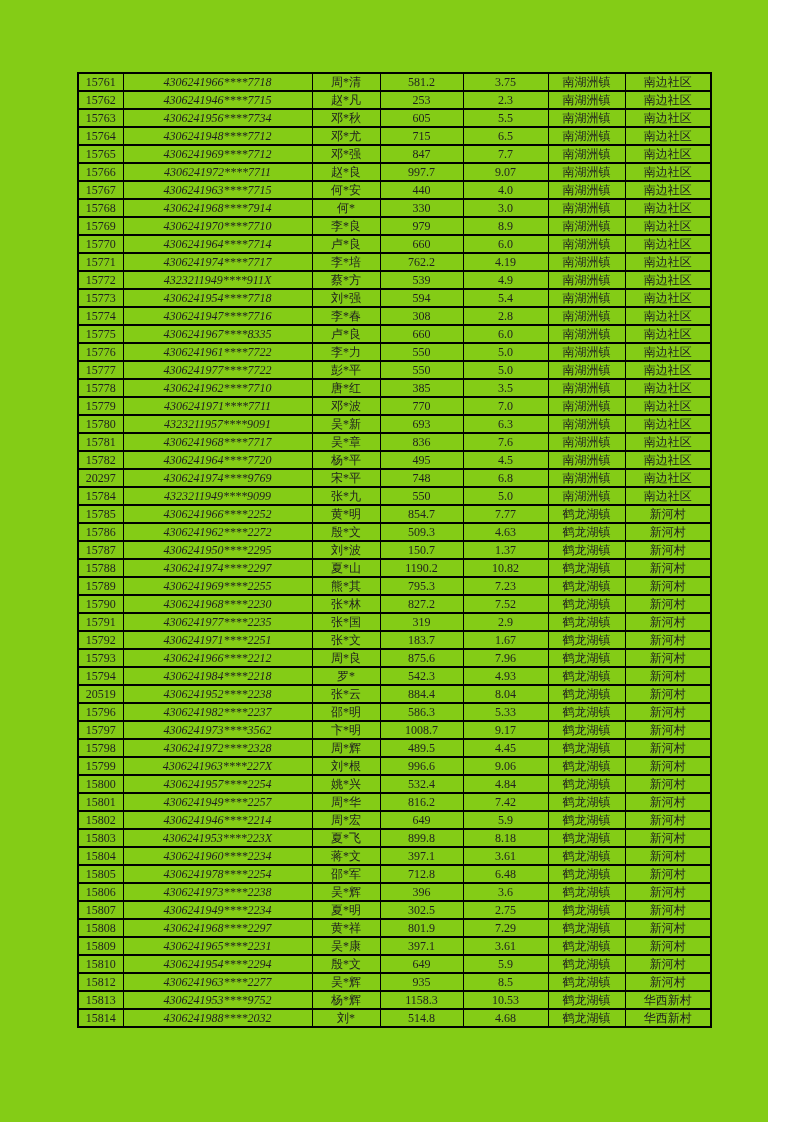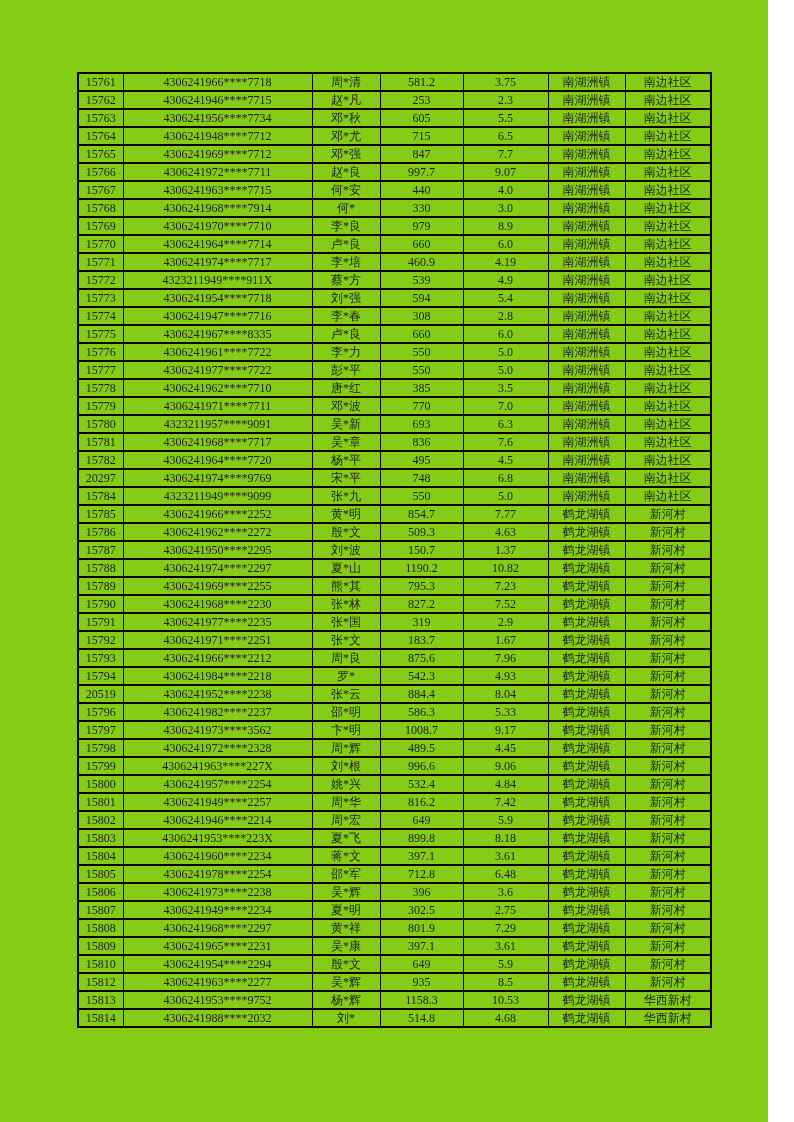--- a/index.html
+++ b/index.html
@@ -36,21 +36,21 @@
     font-size: 12px;
     line-height: 16px;
     color: #1f1f1f;
     white-space: nowrap;
     overflow: hidden;
   }
   table.records tr {
     height: 18px;
   }
   td.c-serial { letter-spacing: 0px; }
-  td.c-id     { letter-spacing: 0px; }
+  td.c-id     { letter-spacing: 0px; font-style: italic; }
   td.c-name   { }
   td.c-town, td.c-village { color: #2a2a2a; }
 </style>
 </head>
 <body>
 
 <div class="page">
   <table class="records">
     <colgroup>
       <col style="width:45px">
@@ -150,21 +150,21 @@
         <td class="c-name">卢*良</td>
         <td class="c-amount1">660</td>
         <td class="c-amount2">6.0</td>
         <td class="c-town">南湖洲镇</td>
         <td class="c-village">南边社区</td>
       </tr>
         <tr>
         <td class="c-serial">15771</td>
         <td class="c-id">4306241974****7717</td>
         <td class="c-name">李*培</td>
-        <td class="c-amount1">460.9</td>
+        <td class="c-amount1">762.2</td>
         <td class="c-amount2">4.19</td>
         <td class="c-town">南湖洲镇</td>
         <td class="c-village">南边社区</td>
       </tr>
         <tr>
         <td class="c-serial">15772</td>
         <td class="c-id">4323211949****911X</td>
         <td class="c-name">蔡*方</td>
         <td class="c-amount1">539</td>
         <td class="c-amount2">4.9</td>

